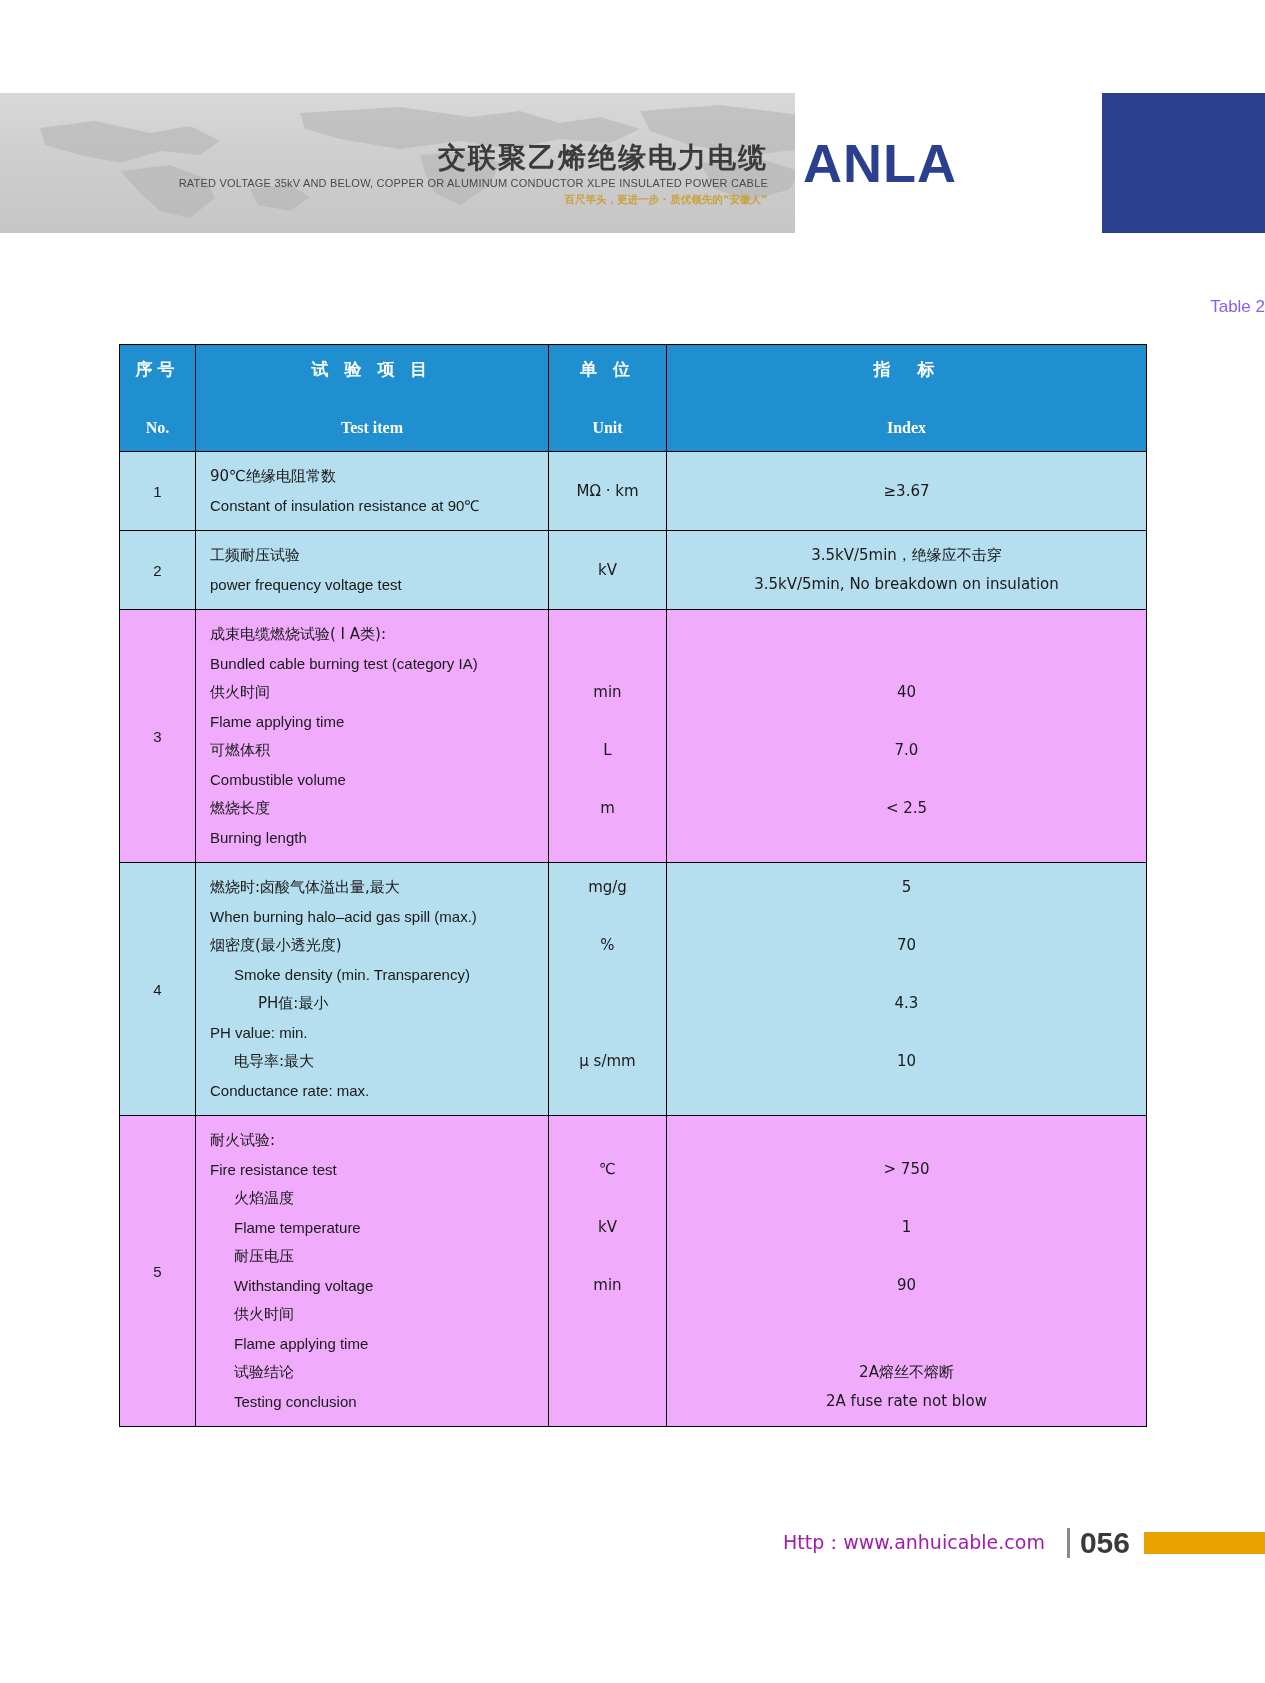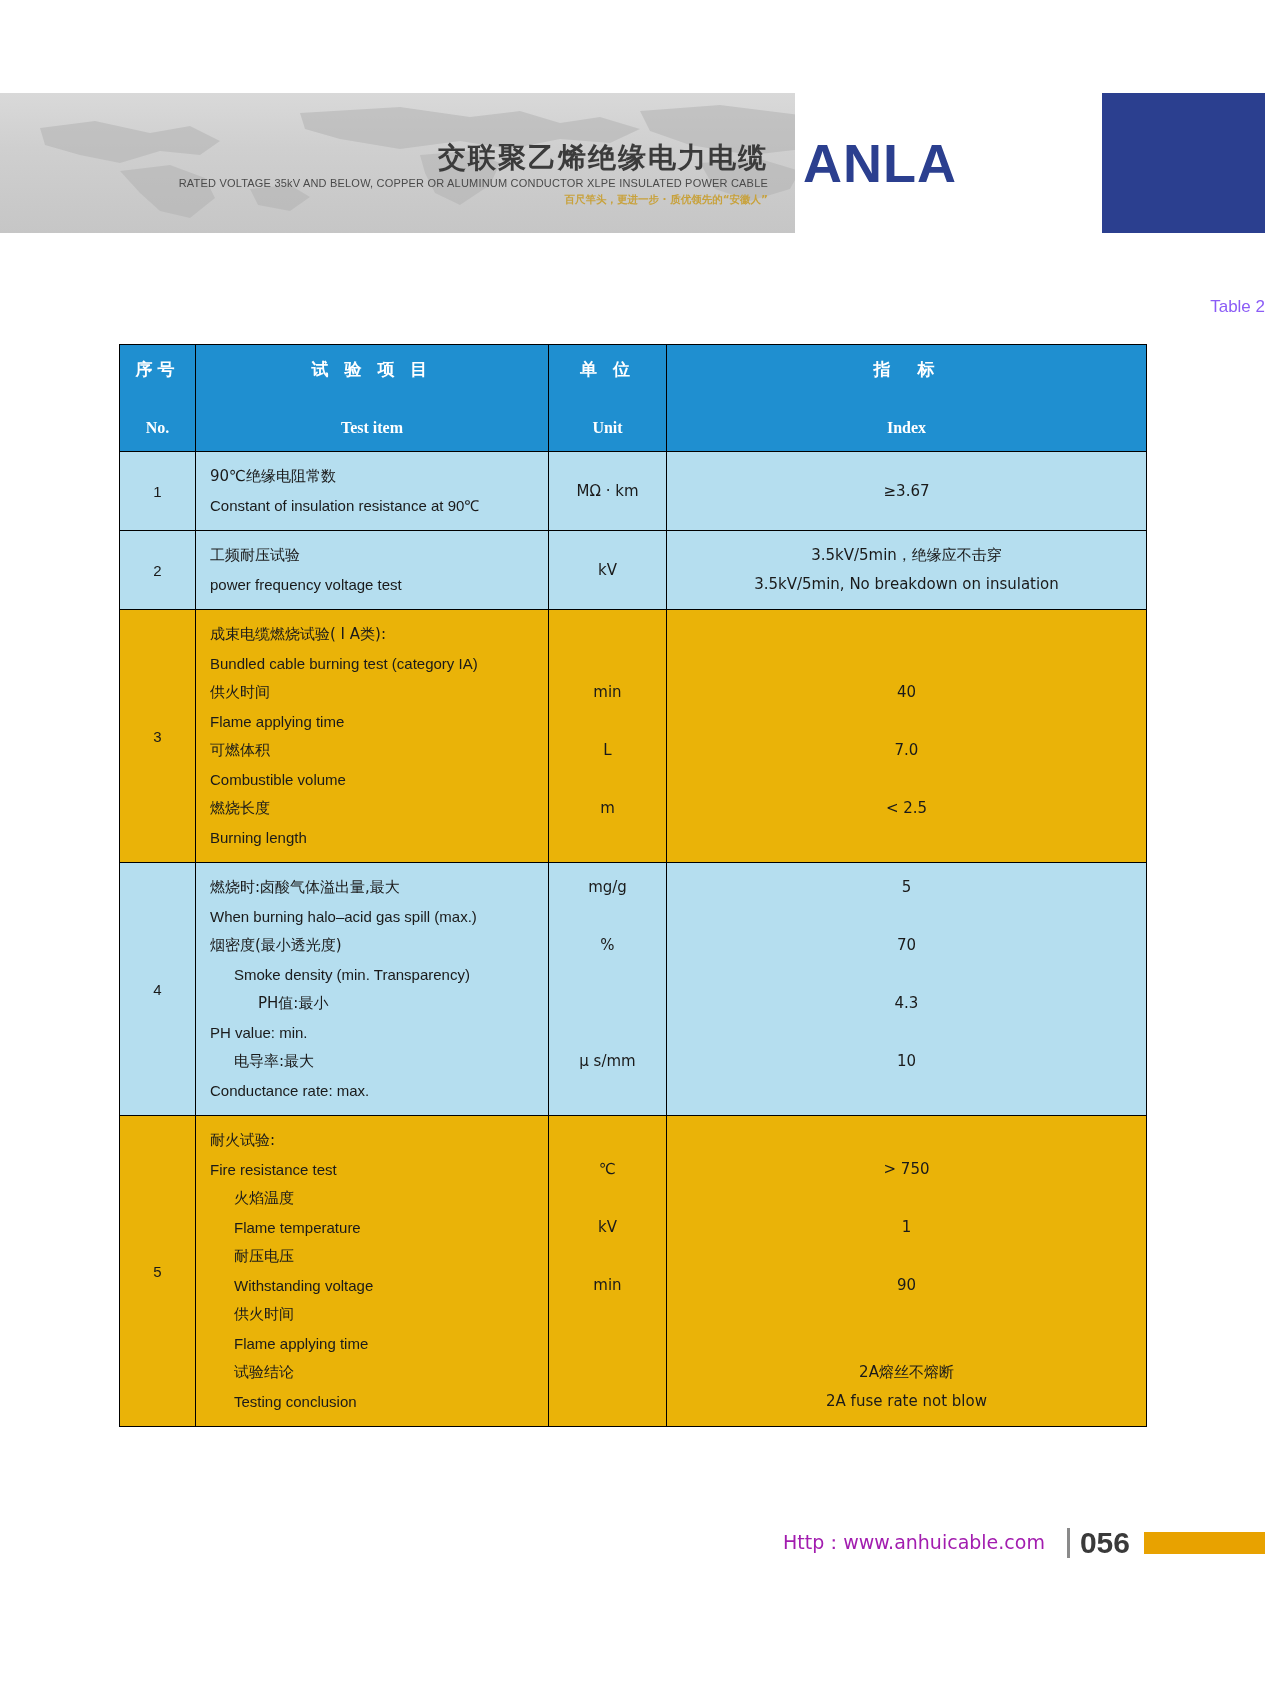--- a/index.html
+++ b/index.html
@@ -160,21 +160,21 @@
     line-height: 29px;
     padding: 10px 6px;
   }
   .cn { font-family: "DejaVu Sans", sans-serif; }
   .en { font-family: "Liberation Sans", sans-serif; }
   .ind1 { padding-left: 24px; }
   .ind2 { padding-left: 48px; }
   .spacer-line { height: 29px; }
 
   .row-blue  td { background: #b5deef; }
-  .row-green td { background: #eab308; }
+  .row-green td { background: #f0abfc; }
 
   
   .footer {
     position: absolute;
     left: 0; bottom: 118px;
     width: 1265px;
     height: 44px;
   }
   .footer-inner {
     position: absolute;

